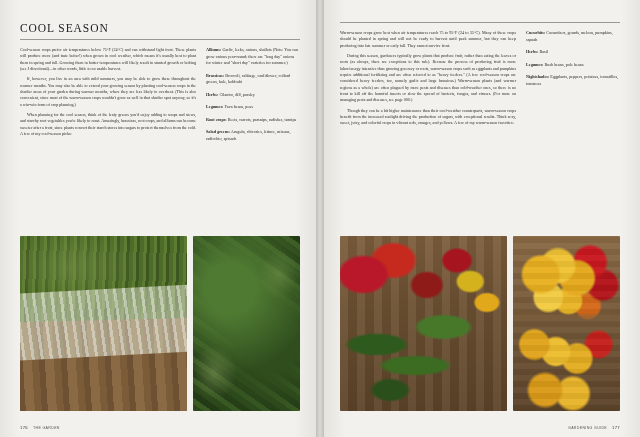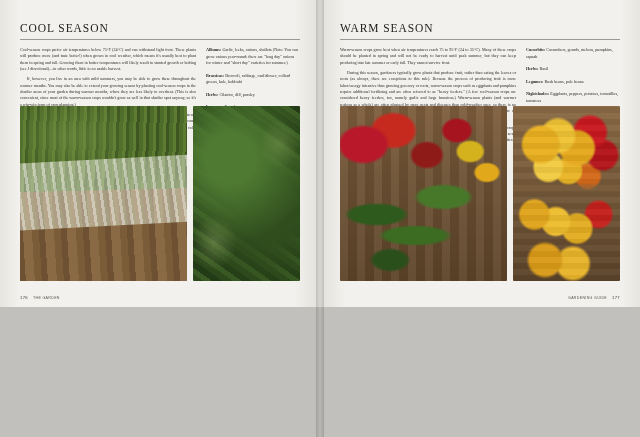--- a/index.html
+++ b/index.html
@@ -16,21 +16,21 @@
   .spread {
     position: relative;
     width: 640px;
     height: 437px;
     display: flex;
     background: #c2c0bc;
   }
   .page {
     position: relative;
     width: 320px;
-    height: 307px;
+    height: 437px;
     background: #f2f0ec;
     box-sizing: border-box;
     padding: 22px 20px 16px 20px;
     overflow: hidden;
   }
   .page.left {
     background: linear-gradient(to right, #e7e5e0 0%, #f3f1ed 6%, #f3f1ed 92%, #e3e1dc 100%);
   }
   .page.right {
     background: linear-gradient(to left, #e7e5e0 0%, #f3f1ed 6%, #f3f1ed 92%, #e3e1dc 100%);
@@ -291,21 +291,20 @@
     </div>
 
     <div class="footer left-f">
       <span class="folio">176</span>
       <span>THE GARDEN</span>
     </div>
   </div>
 
   <div class="page right">
 
-    <h1 class="section-title">WARM SEASON</h1>
     <hr class="rule">
 
     <div class="cols">
       <div class="col-body">
         <p class="body">Warm-season crops grow best when air temperatures reach 75 to 95°F (24 to 35°C). Many of these crops should be planted in spring and will not be ready to harvest until peak summer, but they can keep producing into late summer or early fall. They cannot survive frost.</p>
         <p class="body indent">During this season, gardeners typically grow plants that produce fruit, rather than eating the leaves or roots (as always, there are exceptions to this rule). Because the process of producing fruit is more labor/energy intensive than growing greenery or roots, warm-season crops such as eggplants and pumpkins require additional fertilizing and are often referred to as "heavy feeders." (A few cool-season crops are considered heavy feeders, too, namely garlic and large brassicas.) Warm-season plants (and warmer regions as a whole) are often plagued by more pests and diseases than cold-weather ones, so there is no front to kill off the harmful insects or slow the spread of bacteria, fungus, and viruses. (For more on managing pests and diseases, see page 000.)</p>
         <p class="body indent">Though they can be a bit higher maintenance than their cool-weather counterparts, warm-season crops benefit from the increased sunlight driving the production of sugars, with exceptional results. Think sexy, sweet, juicy, and colorful crops in vibrant reds, oranges, and yellows. A few of my warm-season favorites:</p>
       </div>
 
       <div class="col-side">

